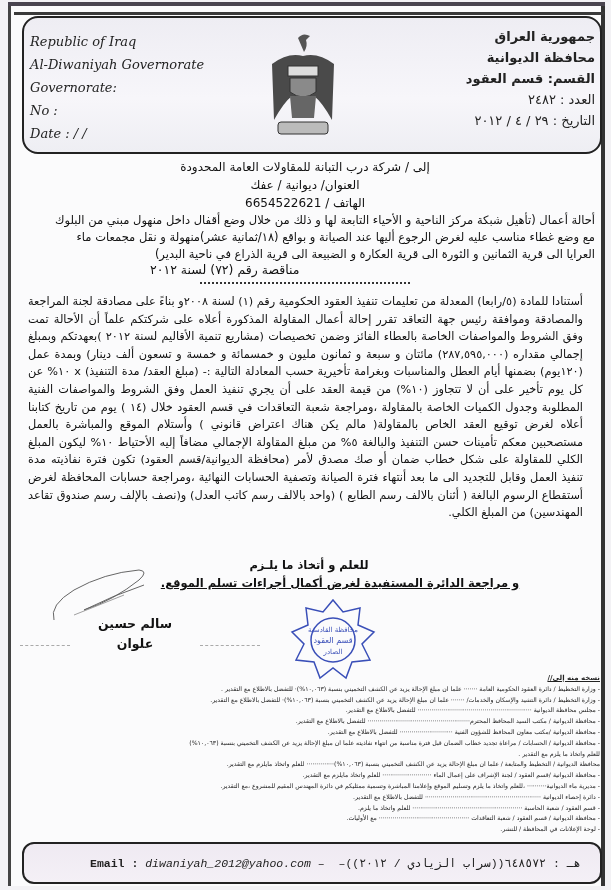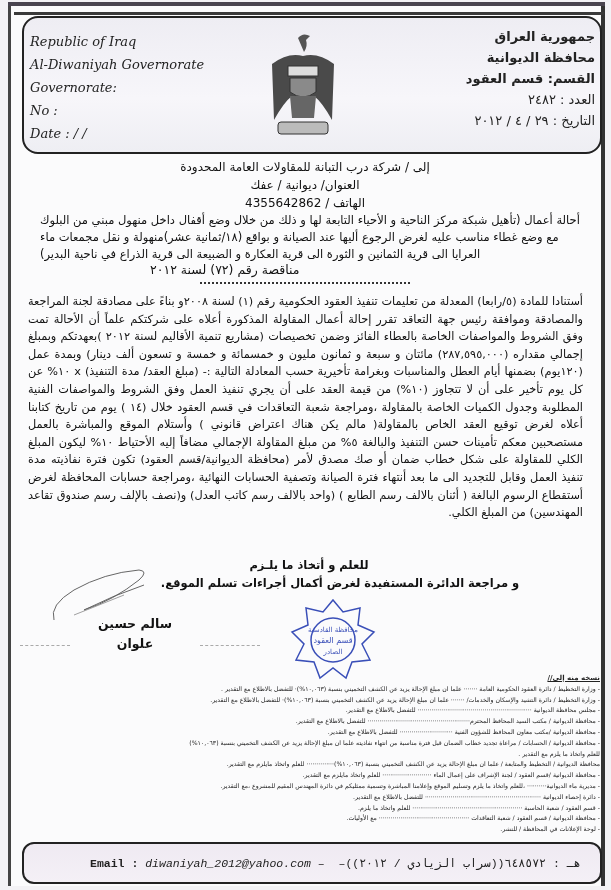--- a/index.html
+++ b/index.html
@@ -27,30 +27,30 @@
   }
   .hdr-en { position: absolute; left: 30px; top: 30px; font-family: "DejaVu Serif", serif; font-style: italic; font-size: 13px; line-height: 23px; color: #222; }
   .hdr-en div { height: 23px; }
   .hdr-ar { position: absolute; right: 16px; top: 26px; direction: rtl; text-align: right; font-family: "DejaVu Sans", sans-serif; font-size: 13px; line-height: 21px; color: #222; }
   .hdr-ar .b { font-weight: bold; }
   .emblem { position: absolute; left: 268px; top: 30px; width: 70px; height: 112px; }
 
   
   .center { position: absolute; left: 60px; width: 490px; text-align: center; direction: rtl; font-size: 12px; }
   .recipient { top: 158px; line-height: 18px; }
-  .subject { position: absolute; left: 40px; width: 555px; top: 212px; direction: rtl; text-align: left; font-size: 11.5px; line-height: 17px; }
+  .subject { position: absolute; left: 40px; width: 555px; top: 212px; direction: rtl; text-align: right; font-size: 11.5px; line-height: 17px; }
   .tender { position: absolute; left: 150px; width: 320px; top: 262px; direction: rtl; text-align: left; font-size: 12.5px; }
   .dots { position: absolute; left: 200px; width: 210px; top: 280px; border-bottom: 2px dotted #333; height: 2px; }
 
   .body-text {
     position: absolute; left: 28px; width: 555px; top: 293px;
     direction: rtl; text-align: justify; font-size: 11.3px; line-height: 17.6px;
   }
   .closing { position: absolute; left: 144px; width: 330px; top: 556px; direction: rtl; text-align: center; font-size: 11.5px; font-weight: bold; line-height: 19px; }
-  .closing2 { position: absolute; left: 150px; width: 380px; top: 576px; direction: rtl; text-align: center; font-size: 11.5px; font-weight: bold; }
+  .closing2 { position: absolute; left: 150px; width: 380px; top: 576px; direction: rtl; text-align: center; font-size: 11.5px; font-weight: bold; text-decoration: underline; }
 
   
   .stamp { position: absolute; left: 288px; top: 598px; width: 90px; height: 84px; }
 
   
   .signature { position: absolute; left: 44px; top: 565px; width: 110px; height: 60px; }
   .signer { position: absolute; left: 80px; top: 614px; width: 110px; direction: rtl; text-align: center; font-size: 12.5px; font-weight: bold; line-height: 20px; }
   .signer-rule { position: absolute; top: 645px; border-bottom: 1px dashed #aaa; }
 
   
@@ -98,21 +98,21 @@
   <path d="M4 34 Q20 22 35 26 Q50 22 66 34 L64 90 Q54 72 46 66 L24 66 Q16 72 6 90 Z" fill="#4a4a4a"></path>
   <rect x="20" y="36" width="30" height="10" fill="#ddd" stroke="#333" stroke-width="1"></rect>
   <path d="M22 48 L48 48 L48 62 Q35 72 22 62 Z" fill="#8a8a8a" stroke="#333" stroke-width="1"></path>
   <path d="M22 66 L48 66 L46 88 L24 88 Z" fill="#666"></path>
   <rect x="10" y="92" width="50" height="12" rx="3" fill="#bbb" stroke="#333" stroke-width="1"></rect>
 </svg>
 
 <div class="center recipient">
   <div>إلى / شركة درب التبانة للمقاولات العامة المحدودة</div>
   <div>العنوان/ ديوانية / عفك</div>
-  <div>الهاتف / 4355642862</div>
+  <div>الهاتف / 6654522621</div>
 </div>
 
 <div class="subject">
   <div>أحالة أعمال (تأهيل شبكة مركز الناحية و الأحياء التابعة لها و ذلك من خلال وضع أقفال داخل منهول مبني من البلوك</div>
   <div>مع وضع غطاء مناسب عليه لغرض الرجوع أليها عند الصيانة و بواقع (١٨/ثمانية عشر)منهولة و نقل مجمعات ماء</div>
   <div>العرايا الى قرية الثمانين و الثورة الى قرية العكارة و الضبيعة الى قرية الذراع في ناحية البدير)</div>
 </div>
 
 <div class="tender">مناقصة رقم (٧٢) لسنة ٢٠١٢</div>
 <div class="dots"></div>

